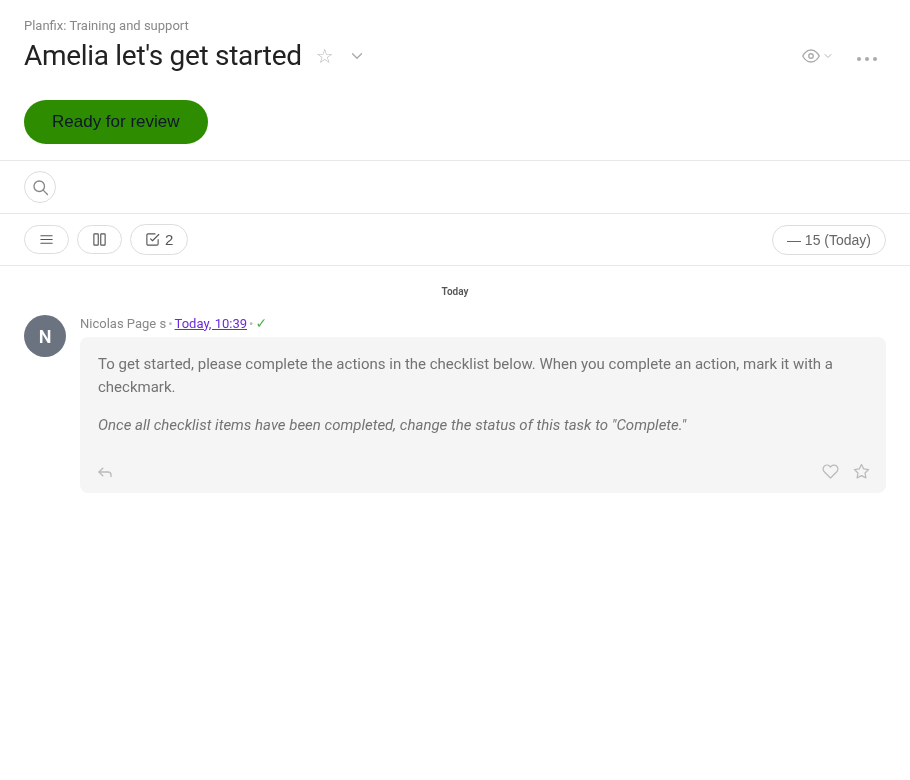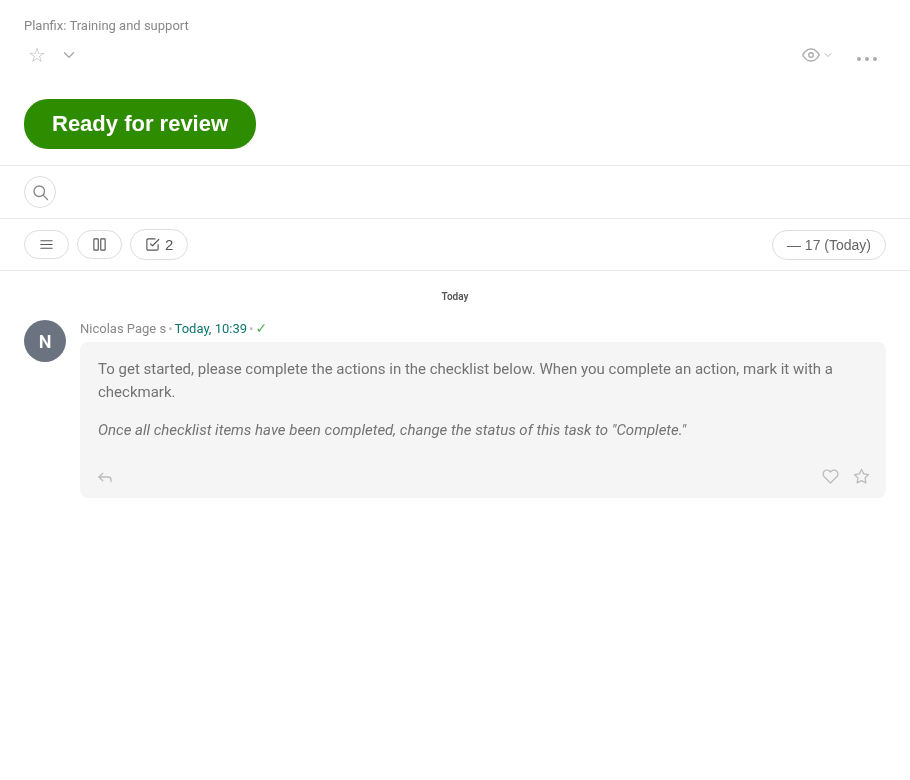--- a/index.html
+++ b/index.html
@@ -90,26 +90,26 @@
       border-radius: 4px;
       letter-spacing: 2px;
     }
 
     .action-area {
       padding: 20px 24px 16px 24px;
     }
 
     .review-btn {
       background: #2d8c00;
-      color: #ffffff;
+      color: #0f172a;
       border: none;
       border-radius: 24px;
       padding: 12px 28px;
-      font-size: 22px;
-      font-weight: 700;
+      font-size: 17px;
+      font-weight: 400;
       cursor: pointer;
       display: inline-block;
     }
 
     .status-bar {
       display: flex;
       align-items: center;
       justify-content: space-between;
       padding: 10px 24px;
       border-top: 1px solid #e8e8e8;
@@ -246,21 +246,22 @@
     .meta-author {
       color: #888;
       font-size: 13px;
     }
 
     .meta-dot {
       color: #bbb;
     }
 
     .meta-time {
-      color: #0f766e;
+      color: #6d28d9;
+      text-decoration: underline;
     }
 
     .meta-check {
       color: #4caf50;
       font-size: 14px;
     }
 
     .message-bubble {
       background: #f5f5f5;
       border-radius: 8px;
@@ -325,20 +326,21 @@
       stroke-linejoin: round;
     }
   </style>
 </head>
 <body>
 
 <div class="header">
   <div class="breadcrumb">Planfix: Training and support</div>
   <div class="title-row">
     <div class="title-left">
+      <span class="page-title">Amelia let's get started</span>
       <div class="title-icons">
         <button class="icon-btn" title="Favorite">
           <span style="font-size:20px;color:#bbb;">☆</span>
         </button>
         <button class="icon-btn" title="More options">
           <svg class="svg-icon" viewBox="0 0 24 24">
             <polyline points="6 9 12 15 18 9"></polyline>
           </svg>
         </button>
       </div>
@@ -394,21 +396,21 @@
     </button>
     <button class="tool-btn">
       <svg class="svg-icon-sm" viewBox="0 0 24 24">
         <polyline points="9 11 12 14 22 4"></polyline>
         <path d="M21 12v7a2 2 0 0 1-2 2H5a2 2 0 0 1-2-2V5a2 2 0 0 1 2-2h11"></path>
       </svg>
       <span>2</span>
     </button>
   </div>
   <div class="toolbar-right">
-    <button class="date-badge">— 17 (Today)</button>
+    <button class="date-badge">— 15 (Today)</button>
   </div>
 </div>
 
 <div class="feed-section">
   <div class="day-label">Today</div>
 
   <div class="message-row">
     <div class="avatar" style="background:#6b7280;">
       <span>N</span>
     </div>

